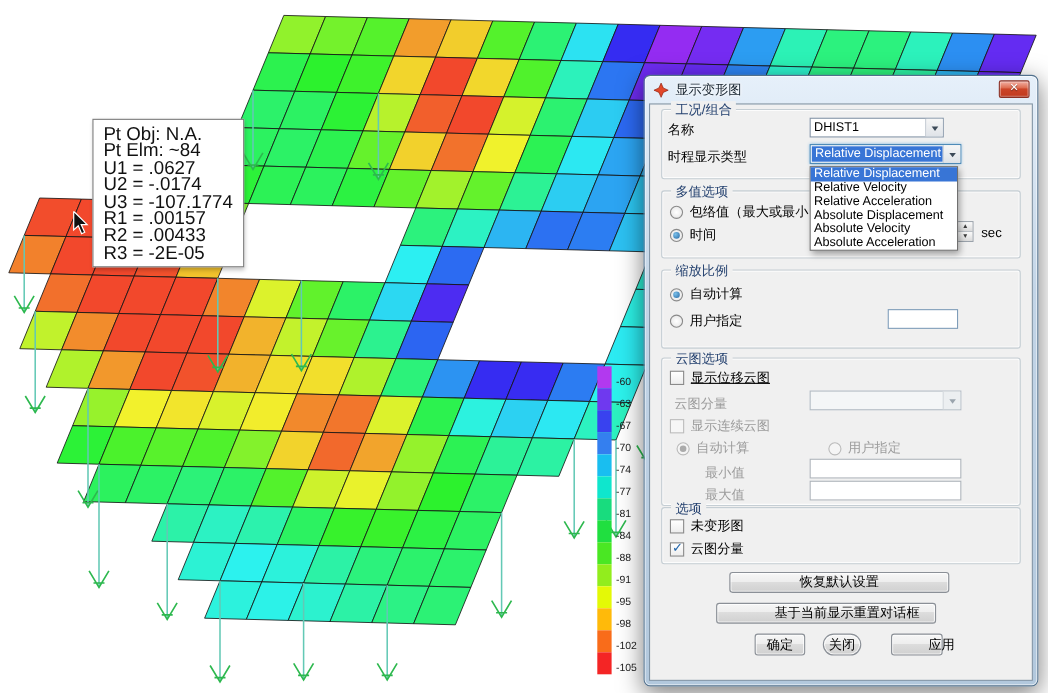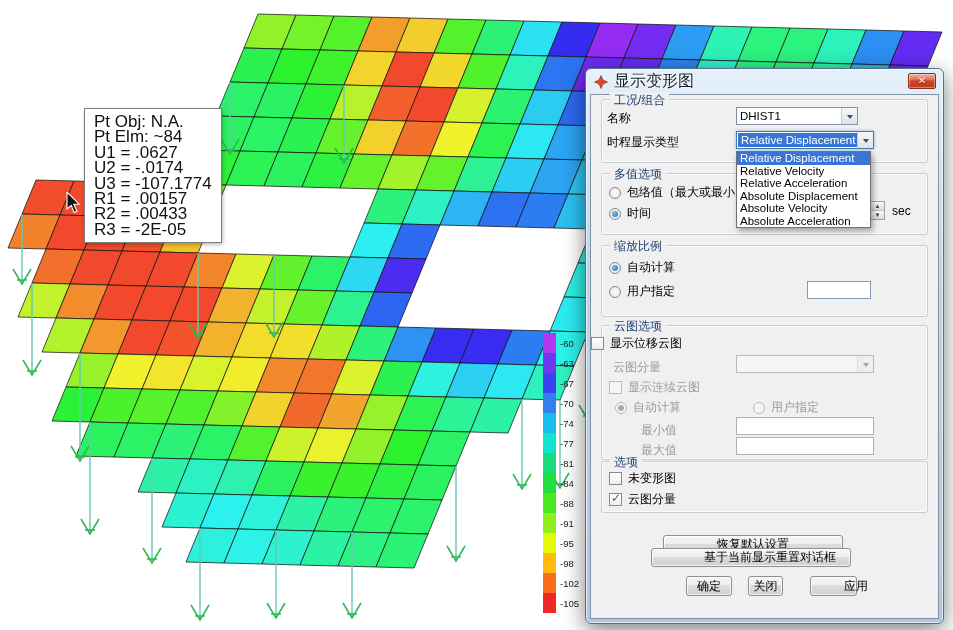--- a/index.html
+++ b/index.html
@@ -9,32 +9,32 @@
 
   
   .tooltip{position:absolute;left:84px;top:108px;background:#fff;border:1px solid #7d7d7d;
     padding:5px 9px;box-shadow:1px 2px 4px rgba(0,0,0,.25);z-index:6;}
   .tt-line{font-size:17px;line-height:15.4px;color:#111;white-space:nowrap;}
 
   .cursor{position:absolute;left:66px;top:192px;z-index:7;}
 
   
   .legend{position:absolute;left:543px;top:333px;z-index:5;}
-  .legend-row{display:flex;align-items:center;height:20px;}
+  .legend-row{display:flex;align-items:flex-end;height:20px;}
   .legend-swatch{width:13px;height:20px;}
   .legend-value{font-size:9.5px;color:#222;margin-left:4px;white-space:nowrap;}
 
   
   .dialog{position:absolute;left:585px;top:68px;width:359px;height:556px;box-sizing:border-box;
     border:1px solid #51708c;border-radius:6px;padding:0 4px 4px;
     background:linear-gradient(#e6f0fa,#c3d5e7 35%,#b2c8dd);
     box-shadow:0 6px 22px rgba(0,0,0,.5), inset 0 0 0 1px rgba(255,255,255,.6);z-index:20;}
   .titlebar{height:25px;display:flex;align-items:center;position:relative;padding:0 2px;}
   .app-icon{margin-left:2px;}
-  .title{font-size:16px;color:#16232f;margin-left:6px;text-shadow:0 0 3px #fff,0 0 3px #fff;}
+  .title{font-size:12px;color:#16232f;margin-left:6px;text-shadow:0 0 3px #fff,0 0 3px #fff;}
   .close-btn{position:absolute;right:3px;top:4px;width:28px;height:16px;box-sizing:border-box;
     border:1px solid #8c2f22;border-radius:2px;display:flex;align-items:center;justify-content:center;
     background:linear-gradient(#f3b2a6,#df7055 40%,#cc4428 50%,#c03b1f);cursor:pointer;
     box-shadow:inset 0 0 0 1px rgba(255,255,255,.35);}
   .close-x{color:#fff;font-size:10px;font-weight:bold;line-height:1;text-shadow:0 1px 1px rgba(0,0,0,.5);}
   .dlg-body{position:relative;height:calc(100% - 25px);background:#f0f0f0;border:1px solid #8094a6;box-sizing:border-box;}
 
   .group{position:absolute;left:10px;right:10px;border:1px solid #c5ced4;border-radius:3px;
     box-shadow:inset 0 0 0 1px rgba(255,255,255,.8);}
   .group-label{position:absolute;top:-8px;left:8px;background:#f0f0f0;padding:0 4px;font-size:12px;color:#24416f;white-space:nowrap;}
@@ -475,21 +475,21 @@
       </label>
       <label class="ctl-row" style="left:18px;top:189px;">
         <span class="radio"></span>
         <span class="clabel">用户指定</span>
       </label>
       <input class="txt" style="left: 216px; top: 186px; width: 64px;">
 
       <div class="group" style="top:230px;height:133px;">
         <span class="group-label">云图选项</span>
       </div>
-      <label class="ctl-row" style="left:0;top:241px;">
+      <label class="ctl-row" style="left:18px;top:241px;text-decoration:underline;">
         <span class="checkbox"></span>
         <span class="clabel">显示位移云图</span>
       </label>
       <span class="lbl dis" style="left:22px;top:264px;">云图分量</span>
       <div class="combo disabled" style="left:145px;top:260px;width:138px;">
         <span class="ctext"></span>
         <span class="carrow"></span>
       </div>
       <label class="ctl-row" style="left:18px;top:285px;">
         <span class="checkbox dis"></span>
@@ -513,20 +513,20 @@
       </div>
       <label class="ctl-row" style="left:18px;top:376px;">
         <span class="checkbox"></span>
         <span class="clabel">未变形图</span>
       </label>
       <label class="ctl-row" style="left:18px;top:397px;">
         <span class="checkbox checked"></span>
         <span class="clabel">云图分量</span>
       </label>
 
-      <div class="btn" style="left:72px;top:440px;width:180px;height:19px;">恢复默认设置</div>
+      <div class="btn" style="left:72px;top:425px;width:200px;height:19px;">恢复默认设置</div>
       <div class="btn" style="left:60px;top:453px;width:200px;height:19px;padding-left:38px;">基于当前显示重置对话框</div>
       <div class="btn" style="left:95px;top:481px;width:46px;height:20px;">确定</div>
-      <div class="btn" style="left:157px;top:481px;width:35px;height:20px;">关闭</div>
+      <div class="btn" style="left:157px;top:481px;width:35px;height:20px;border-radius:10px;">关闭</div>
       <div class="btn" style="left:219px;top:481px;width:46px;height:20px;padding-left:45px;">应用</div>
     </div>
   </div>
 </div>
 
 </body></html>

